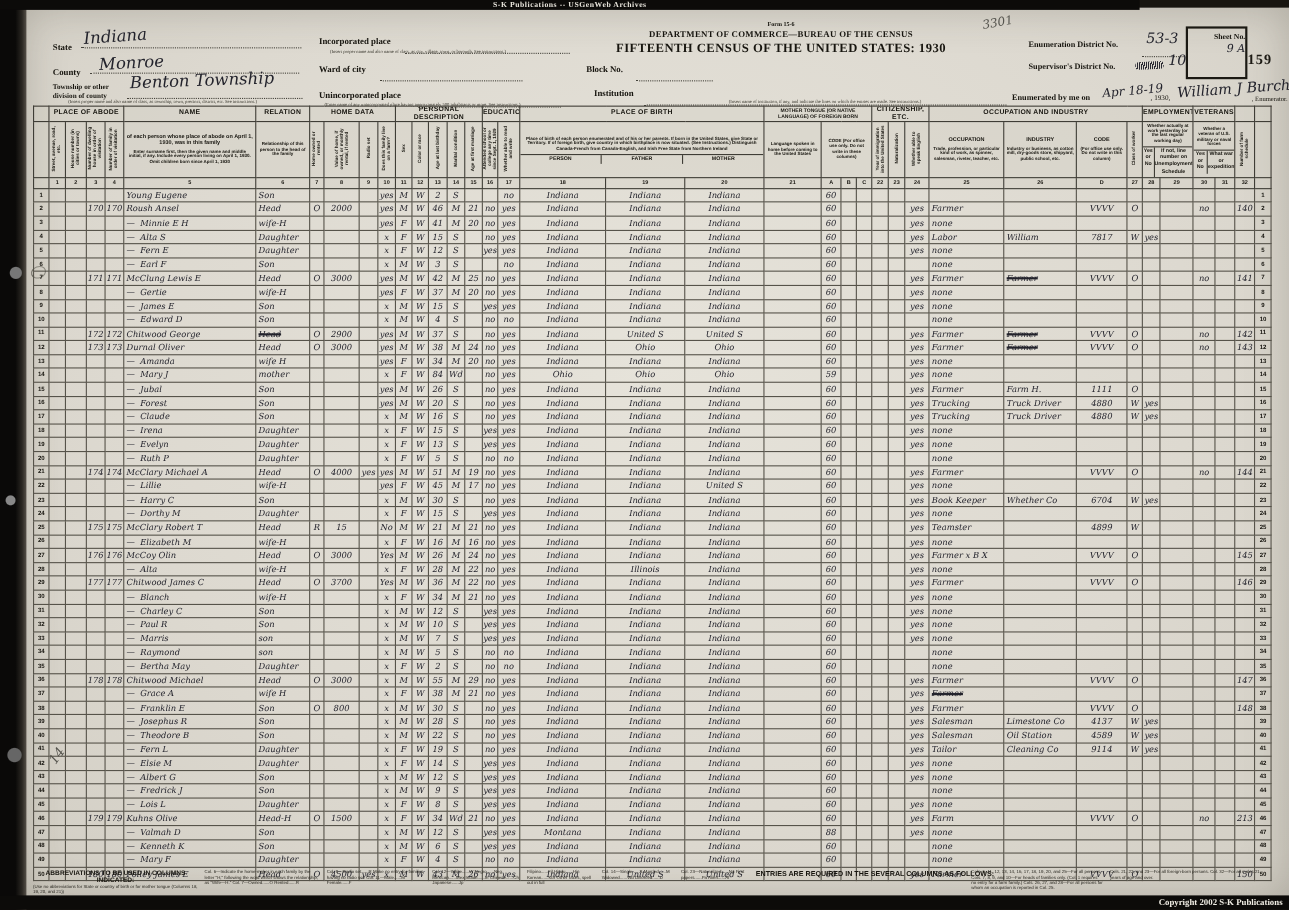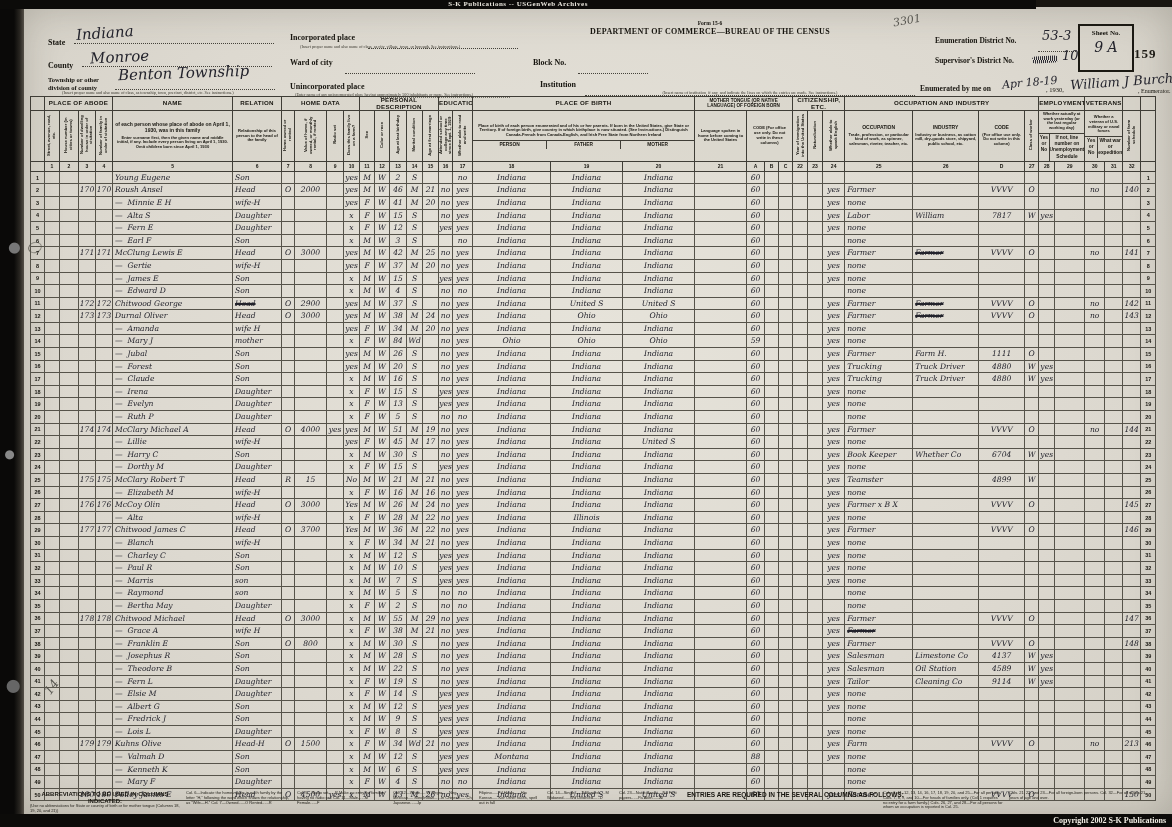--- a/index.html
+++ b/index.html
@@ -42,24 +42,24 @@
     background:repeating-linear-gradient(100deg,#2a2a33 0 1px,transparent 1px 2px);
     transform:rotate(-3deg);}
   
   .form-head{position:absolute;left:540px;top:20px;width:340px;text-align:center;}
   .form-no{font-size:5.5px;font-weight:bold;}
   .dept{font-size:8px;font-weight:bold;letter-spacing:.3px;margin-top:1px;}
   .census-t{font-size:11.5px;font-weight:bold;margin-top:2px;letter-spacing:.4px;}
   .sched-t{font-size:14px;font-weight:bold;margin-top:2px;letter-spacing:1.5px;}
   .sheet-box{
     position:absolute;left:1078px;top:24px;width:52px;height:44px;
-    border:2px solid #1b1913;background:transparent;text-align:center;
+    border:2px solid #1b1913;background:transparent;text-align:right;
   }
   .sheet-box .lbl{font:bold 7px "Liberation Serif",serif;margin-top:3px;}
-  .sheet-box .val{font-size:14px;border-top:0;margin-top:2px;}
+  .sheet-box .val{font-size:10px;border-top:0;margin-top:2px;}
   .stamp{font:bold 13px "Liberation Serif",serif;color:#1c1a14;letter-spacing:1px;}
   .sig{font-size:13px;}
   
   table.census{
     border-collapse:collapse;table-layout:fixed;
     position:absolute;left:30px;top:96px;width:1126px;
     background:transparent;
   }
   table.census th,table.census td{
     border:1px solid #56534a;padding:0;overflow:hidden;
@@ -97,20 +97,21 @@
 
 <div class="paper"></div>
 <div class="edge-left"></div>
 <div class="top-bar">S-K Publications -- USGenWeb Archives</div>
 
 <div class="abs pencil" style="left:893px;top:14px;font-size:11px;transform:rotate(-10deg);">3301</div>
 
 <div class="form-head pr">
   <div class="form-no">Form 15-6</div>
   <div class="dept">DEPARTMENT OF COMMERCE—BUREAU OF THE CENSUS</div>
+  <div class="census-t">FIFTEENTH CENSUS OF THE UNITED STATES: 1930</div>
 </div>
 
 <div class="abs pr hd-label" style="left:48px;top:38px;">State</div>
 <div class="abs hw" style="left:76px;top:24px;font-size:15px;transform:rotate(-4deg);">Indiana</div>
 <span class="abs dot" style="left:74px;top:34px;width:200px;"></span>
 
 <div class="abs pr hd-label" style="left:48px;top:61px;">County</div>
 <div class="abs hw" style="left:90px;top:48px;font-size:15px;transform:rotate(-3deg);">Monroe</div>
 <span class="abs dot" style="left:82px;top:57px;width:190px;"></span>
 

